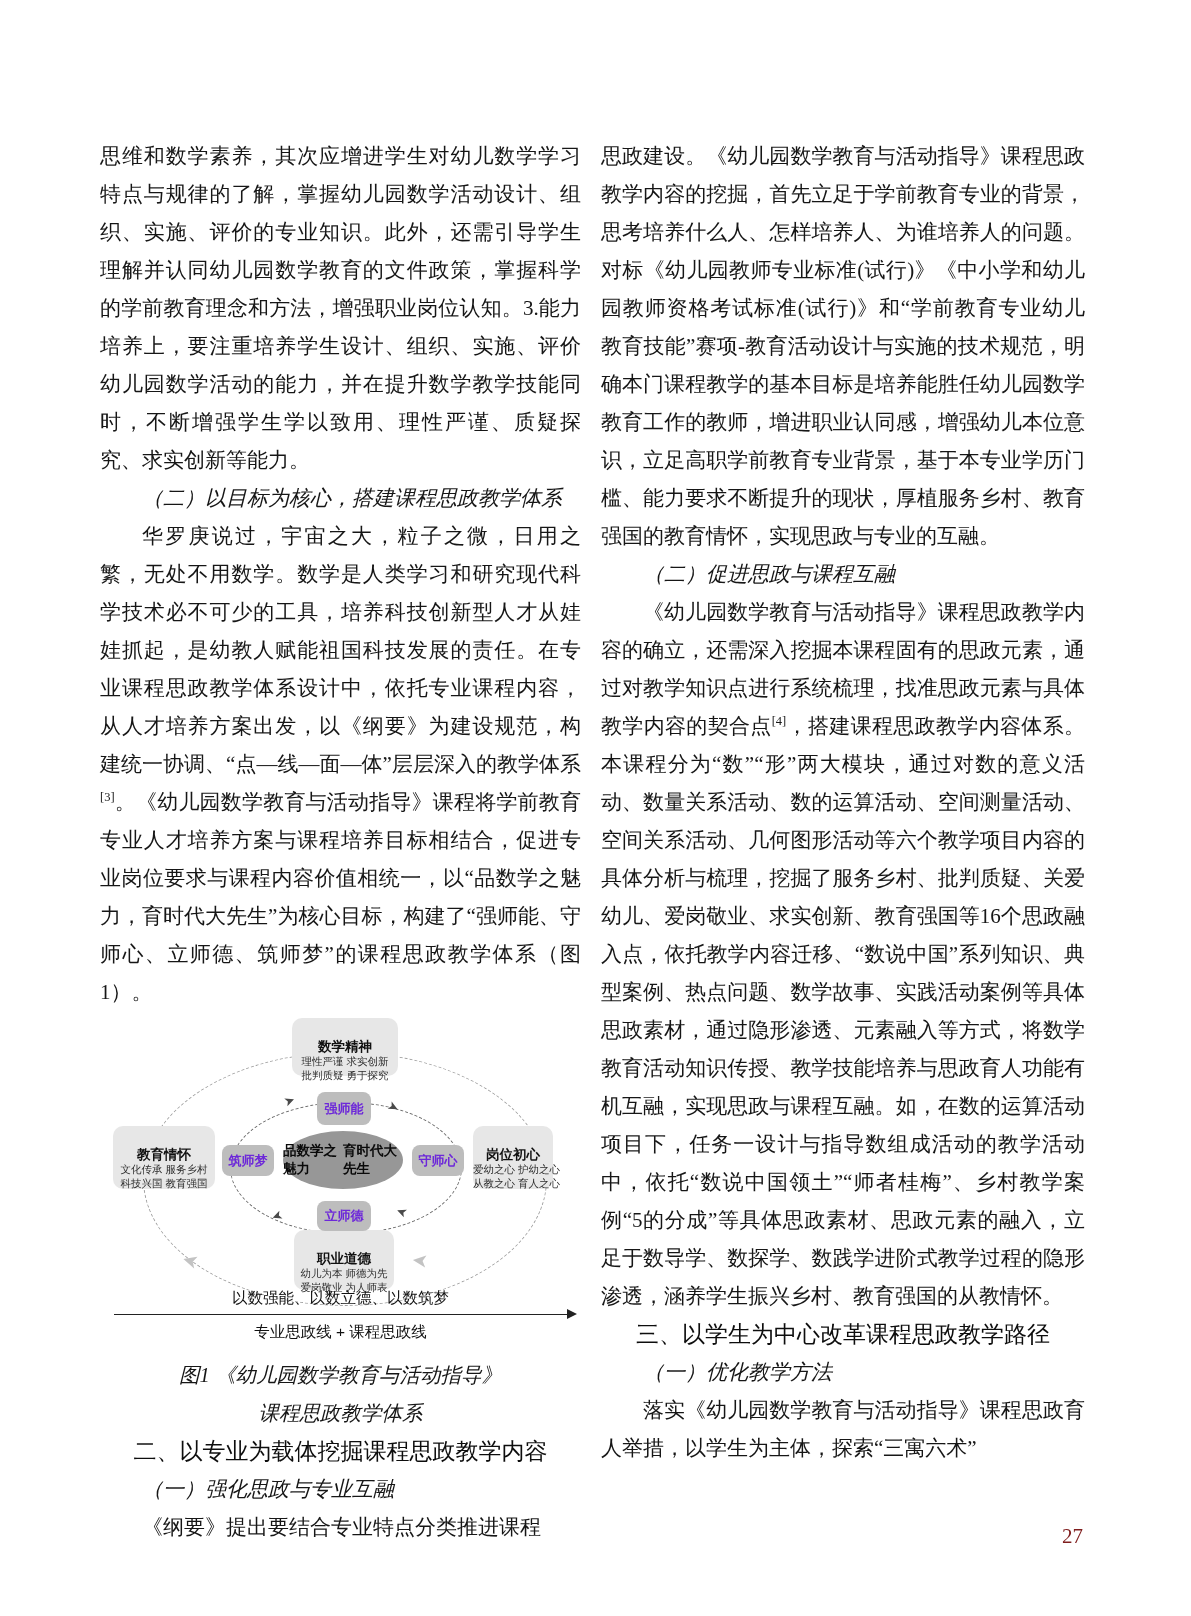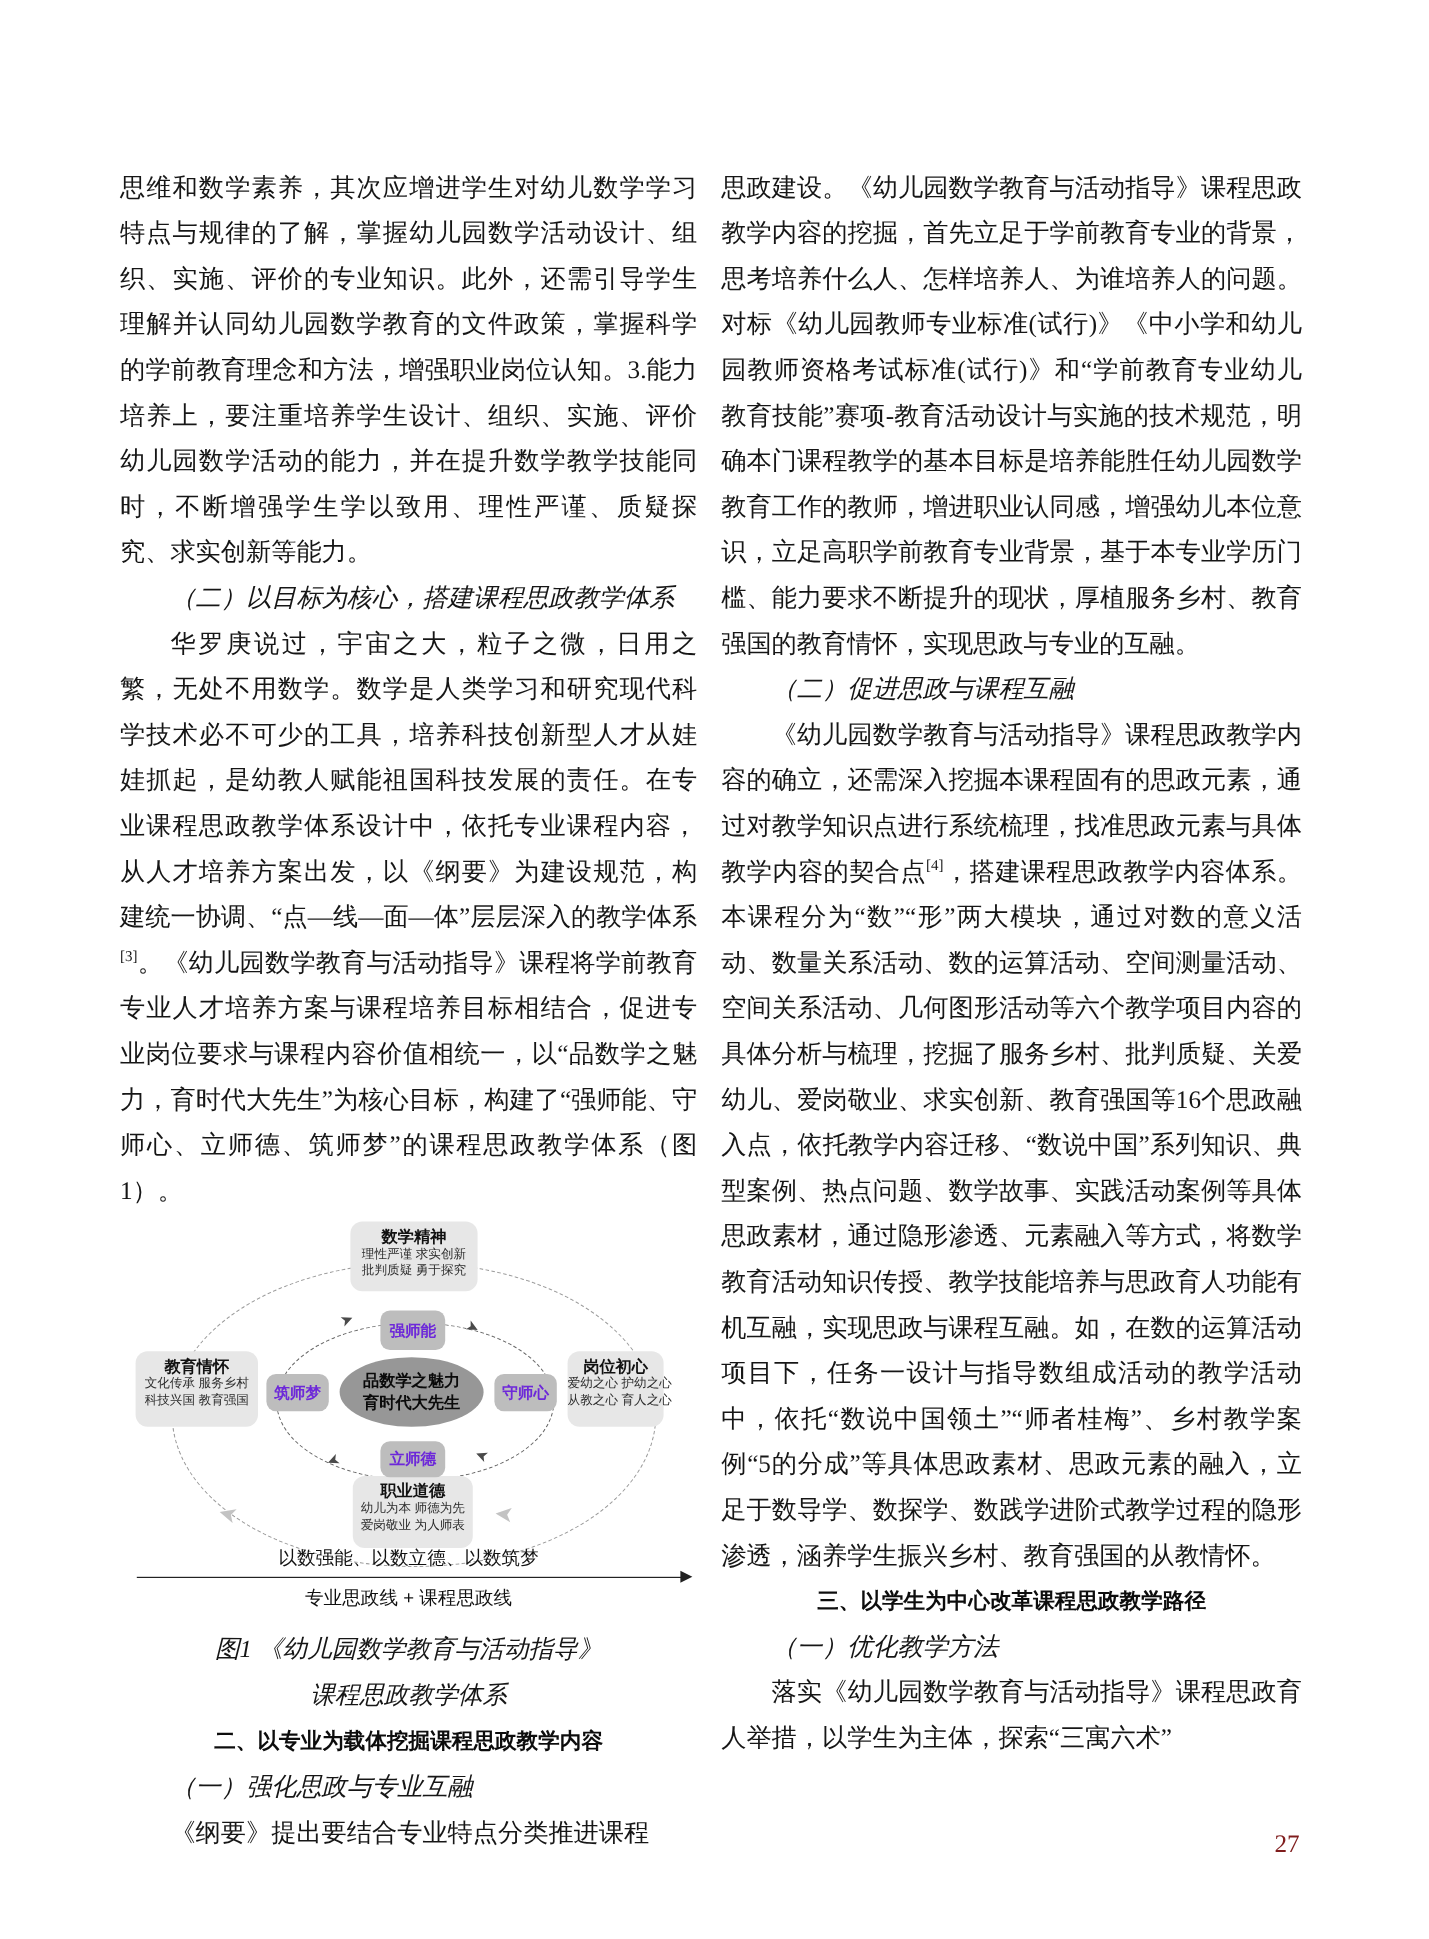--- a/index.html
+++ b/index.html
@@ -7,42 +7,42 @@
     position:relative;width:1191px;height:1616px;background:#ffffff;
     font-family:"Liberation Serif","DejaVu Serif",serif;color:#161616;overflow:hidden;margin-top:36px;
   }
   .col{position:absolute;top:101px;}
   #leftcol{left:100px;width:481px;}
   #rightcol{left:601px;width:484px;}
   .col p{margin:0;font-size:21px;line-height:38px;text-align:justify;}
   p.indent{text-indent:2em;}
   p.kai{font-style:italic;text-indent:2em;}
   p.secthead{
-    font-family:"Liberation Sans","DejaVu Sans",sans-serif;font-weight:bold;
-    font-size:18px;text-align:center;text-indent:0;line-height:38px;color:#0d0d0d;
+    font-family:"Liberation Sans","DejaVu Sans",sans-serif;font-weight:normal;
+    font-size:23px;text-align:center;text-indent:0;line-height:38px;color:#0d0d0d;
   }
   p.caption{font-style:italic;text-align:center;text-indent:0;font-size:20.5px;}
   sup.fnref{font-size:12.5px;vertical-align:super;line-height:0;}
   .pageno{position:absolute;left:1062px;top:1488px;font-size:21px;color:#7f1d1d;}
 
   
   .figure{position:relative;height:342px;margin-top:3px;font-family:"Liberation Sans","DejaVu Sans",sans-serif;}
   .ring{position:absolute;border:1.5px dashed #a0a0a0;border-radius:50%;}
   .ring.outer{left:43px;top:38px;width:402px;height:252px;}
   .ring.inner{left:130px;top:88px;width:230px;height:130px;border-color:#6f6f6f;}
-  .fnode{position:absolute;background:#e7e7e7;border-radius:10px;text-align:center;padding-top:4px;box-sizing:border-box;}
+  .fnode{position:absolute;background:#e7e7e7;border-radius:10px;text-align:center;padding-top:20px;box-sizing:border-box;}
   .fnode .t{display:block;font-weight:bold;font-size:13.5px;color:#111;line-height:17px;}
   .fnode .s{display:block;font-size:10.5px;color:#2d2d2d;line-height:13.5px;white-space:nowrap;}
   .pill{
     position:absolute;background:#bdbdbd;border-radius:8px;display:flex;align-items:center;justify-content:center;
     font-weight:bold;font-size:13px;color:#6d28d9;
   }
   .cellipse{
     position:absolute;left:183px;top:117px;width:120px;height:58px;background:#979797;border-radius:50%;
-    display:flex;flex-direction:column;align-items:center;justify-content:center;
+    display:flex;align-items:center;justify-content:center;
     font-weight:bold;font-size:13.5px;line-height:18px;color:#0a0a0a;
   }
   .ring-arrow{position:absolute;color:#4a4a4a;font-size:13px;font-family:"DejaVu Sans",sans-serif;line-height:13px;}
   .side-arrow{color:#c3c3c3;font-size:19px;line-height:19px;}
   .axis-label{position:absolute;left:0;width:100%;text-align:center;font-size:15.5px;color:#111;}
   .axis-line{position:absolute;left:14px;right:6px;top:300px;border-top:1.4px solid #222;}
   .axis-line .ah{
     position:absolute;right:-2px;top:-6px;width:0;height:0;
     border-left:10px solid #222;border-top:5px solid transparent;border-bottom:5px solid transparent;
   }

